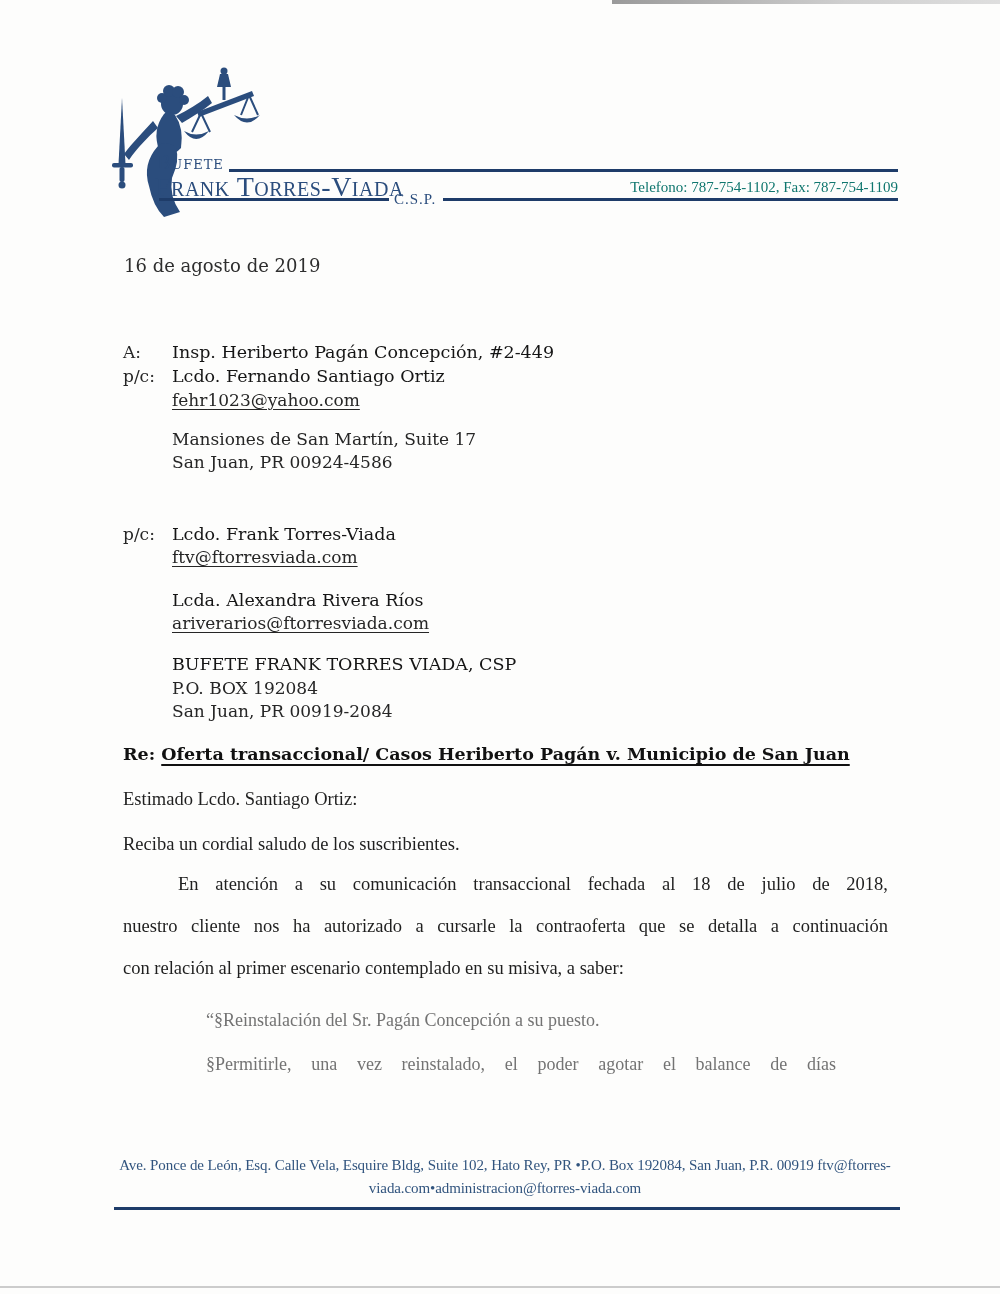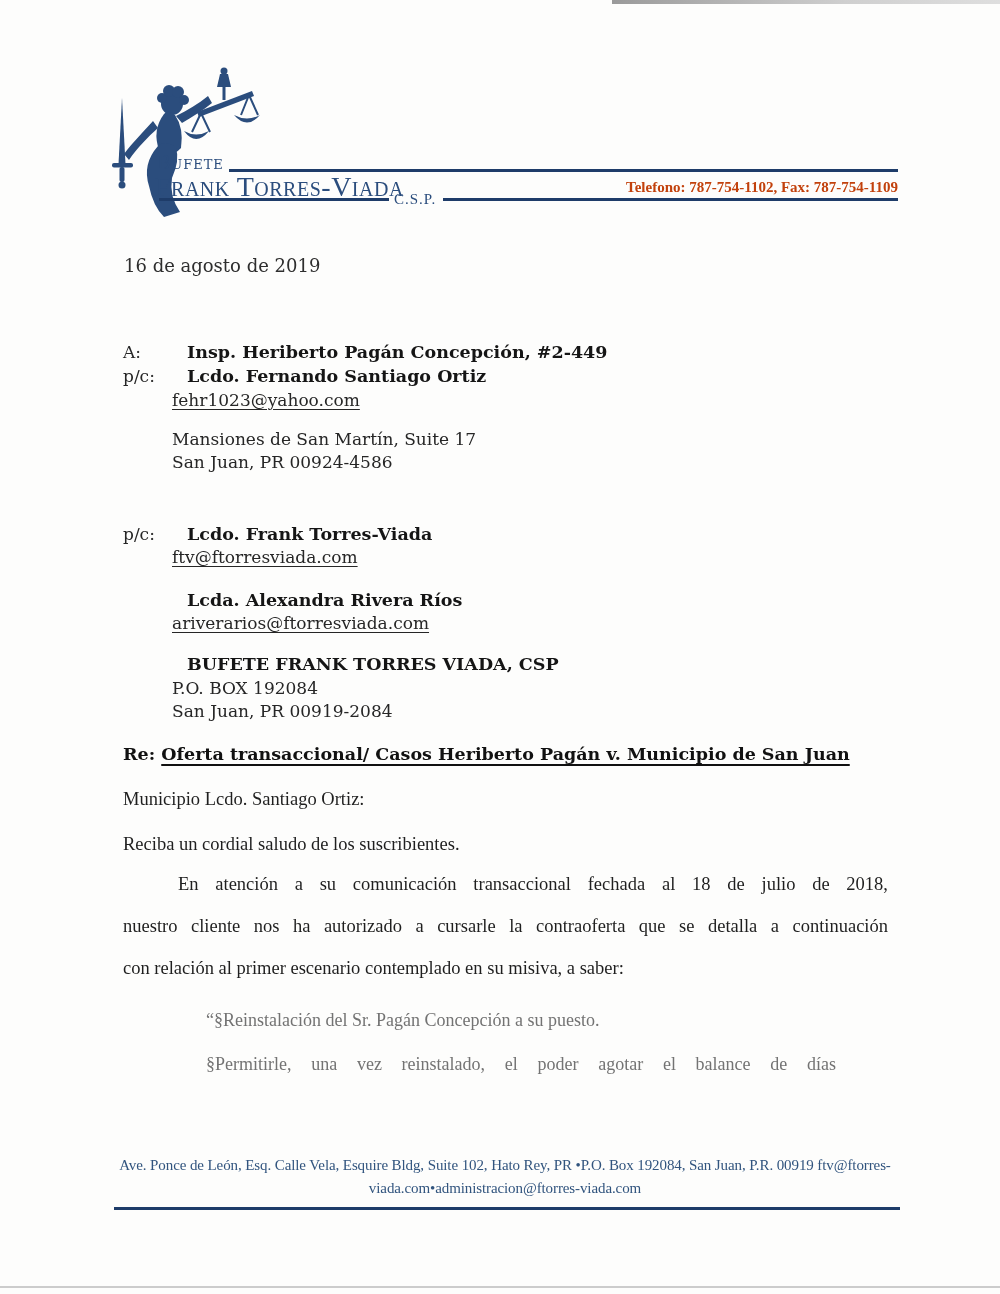--- a/index.html
+++ b/index.html
@@ -17,27 +17,27 @@
     font-variant:small-caps;color:#2b4d7d;}
   .firmname{position:absolute;left:155px;top:171px;font-size:28px;letter-spacing:.5px;
     font-variant:small-caps;color:#2b4d7d;font-family:"Liberation Serif",serif;}
   .csp{position:absolute;left:394px;top:191px;font-size:15px;letter-spacing:1px;color:#2b4d7d;
     font-family:"Liberation Serif",serif;}
   .rule{position:absolute;height:3px;background:#1e3c69;}
   .rule-top{left:229px;top:169px;width:669px;}
   .rule-bl{left:159px;top:198px;width:230px;}
   .rule-br{left:443px;top:198px;width:455px;}
   .phone{position:absolute;left:500px;top:179px;width:398px;text-align:right;font-size:15px;
-    color:#c2410c;font-family:"Liberation Serif",serif;font-weight:bold;}
+    color:#0f766e;font-family:"Liberation Serif",serif;}
 
   
   .t{position:absolute;font-size:17px;}
   .lblrow{left:123px;}
   .lbl{display:inline-block;width:49px;font-weight:normal;}
-  .val-b{font-weight:bold;color:#151515;font-size:17.5px;margin-left:15px;}
+  .val-b{font-weight:normal;color:#151515;font-size:17.5px;}
   .ind{left:172px;}
   .em{text-decoration:underline;text-underline-offset:3px;}
 
   .date{top:255px;left:124px;font-size:18px;color:#2e2e2e;}
   .row-a{top:342px;}
   .row-pc1{top:366px;}
   .email1{top:390px;}
   .addr1a{top:429px;}
   .addr1b{top:452px;}
   .row-de{top:500px;}
@@ -140,21 +140,21 @@
   <div class="t ind name2 val-b">Lcda. Alexandra Rivera Ríos</div>
   <div class="t ind email3 em">ariverarios@ftorresviada.com</div>
   <div class="t ind firm2 val-b">BUFETE FRANK TORRES VIADA, CSP</div>
   <div class="t ind pobox">P.O. BOX 192084</div>
   <div class="t ind sj2">San Juan, PR 00919-2084</div>
 
   <div class="t re">
     <span>Re: </span><u>Oferta transaccional/ Casos Heriberto Pagán v. Municipio de San Juan</u>
   </div>
 
-  <div class="t prose estimado">Municipio Lcdo. Santiago Ortiz:</div>
+  <div class="t prose estimado">Estimado Lcdo. Santiago Ortiz:</div>
   <div class="t prose reciba">Reciba un cordial saludo de los suscribientes.</div>
 
   <div class="t prose pline pl1">En atención a su comunicación transaccional fechada al 18 de julio de 2018,</div>
   <div class="t prose pline pl2">nuestro cliente nos ha autorizado a cursarle la contraoferta que se detalla a continuación</div>
   <div class="t prose pline pl3">con relación al primer escenario contemplado en su misiva, a saber:</div>
 
   <div class="t qline q1">“§Reinstalación del Sr. Pagán Concepción a su puesto.</div>
   <div class="t qline q2a">§Permitirle, una vez reinstalado, el poder agotar el balance de días</div>
 
   <div class="f-line f1">Ave. Ponce de León, Esq. Calle Vela, Esquire Bldg, Suite 102, Hato Rey, PR •P.O. Box 192084, San Juan, P.R. 00919 ftv@ftorres-</div>

